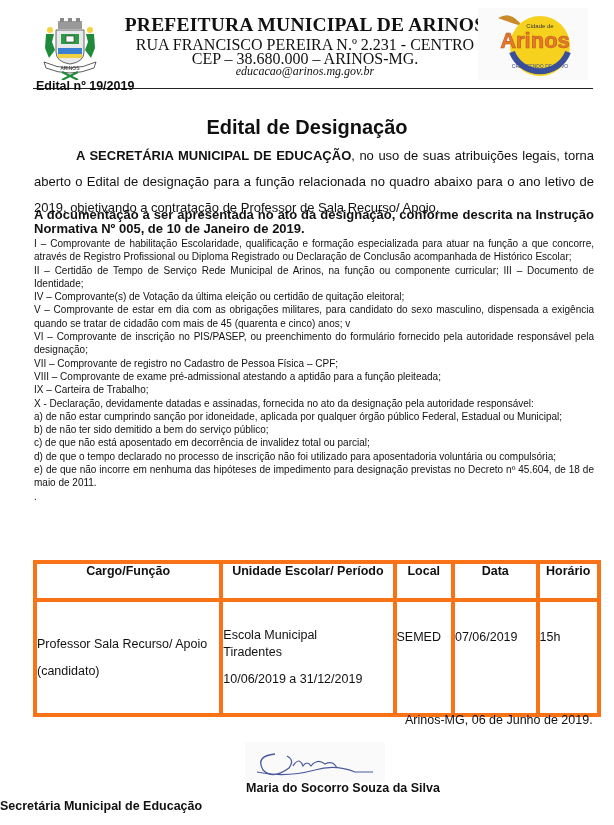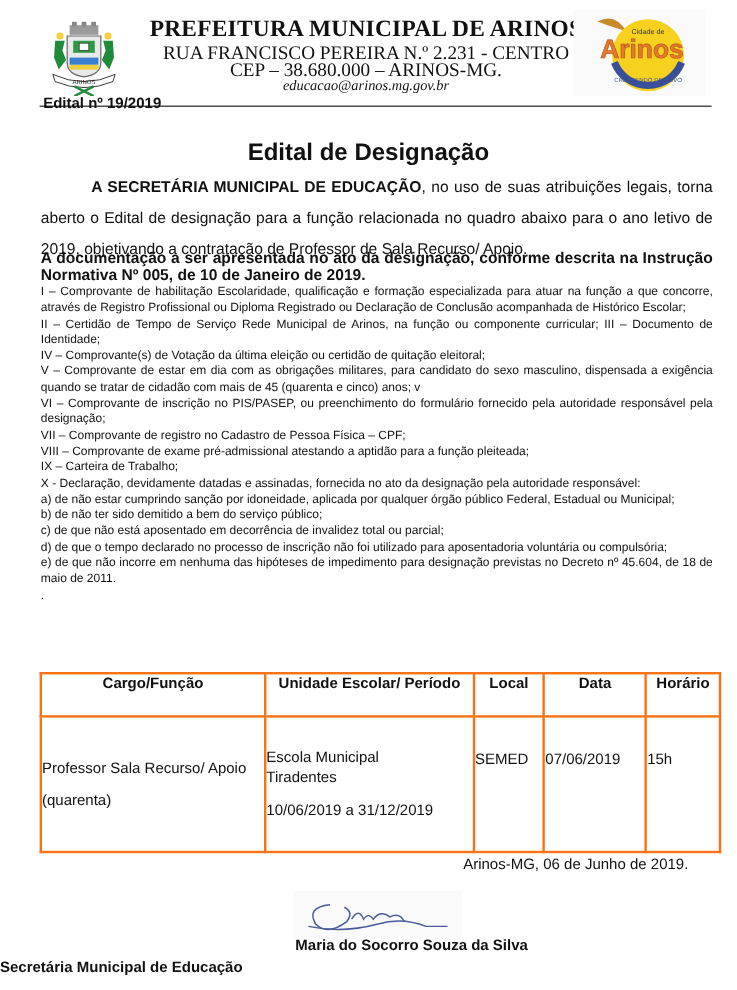--- a/index.html
+++ b/index.html
@@ -16,26 +16,26 @@
   .edital-no { left: 36px; top: 79px; font-weight: bold; font-size: 12.5px; }
   .doc-title { left: 0; width: 614px; top: 116px; text-align: center; font-weight: bold; font-size: 20px; }
   .intro { left: 34px; top: 143px; width: 560px; font-size: 13px; line-height: 26px; text-align: justify; }
   .intro .indent { display: inline-block; width: 42px; }
   .intro b { font-weight: bold; }
   .docs-head { left: 34px; top: 208px; width: 560px; font-weight: bold; font-size: 13px; line-height: 14px; text-align: justify; }
   .items { left: 34px; top: 237px; width: 560px; font-size: 10px; line-height: 13.3px; }
   .items p { margin: 0; text-align: justify; }
   .items .dot { margin: 0; height: 12px; }
   table.grid { position: absolute; left: 33px; top: 560px; width: 568px; border-collapse: collapse; font-size: 12.5px; }
-  table.grid th, table.grid td { border: 2px solid #f97316; padding: 0; }
+  table.grid th, table.grid td { border: 4px solid #f97316; padding: 0; }
   table.grid th { height: 34px; vertical-align: top; padding-top: 0; font-weight: bold; }
   table.grid td { height: 83px; vertical-align: middle; }
   .cell-lines div { line-height: 17px; }
   .gap { height: 10px; }
-  .city-date { left: 386px; top: 713px; font-size: 12.5px; }
+  .city-date { left: 405px; top: 713px; font-size: 12.5px; }
   .sig { left: 245px; top: 742px; width: 140px; height: 40px; }
   .sig-name { left: 0; width: 614px; top: 781px; text-align: center; font-weight: bold; font-size: 12.5px; padding-left: 36px; }
   .sig-role { left: 0; width: 614px; top: 799px; text-align: left; font-weight: bold; font-size: 12.5px; }
 </style>
 </head>
 <body>
 
 <div class="abs crest">
   <svg width="60" height="62" viewBox="0 0 60 62">
     <rect x="18" y="3" width="24" height="8" fill="#9a9a9a"></rect>
@@ -115,21 +115,21 @@
     <th>Cargo/Função</th>
     <th>Unidade Escolar/ Período</th>
     <th>Local</th>
     <th>Data</th>
     <th>Horário</th>
   </tr>
   <tr>
     <td class="cell-lines">
       <div>Professor Sala Recurso/ Apoio</div>
       <div class="gap"></div>
-      <div>(quarenta)</div>
+      <div>(candidato)</div>
     </td>
     <td class="cell-lines">
       <div>Escola Municipal</div>
       <div>Tiradentes</div>
       <div class="gap"></div>
       <div>10/06/2019 a 31/12/2019</div>
     </td>
     <td style="vertical-align:top;padding-top:28px">SEMED</td>
     <td style="vertical-align:top;padding-top:28px">07/06/2019</td>
     <td style="vertical-align:top;padding-top:28px">15h</td>

